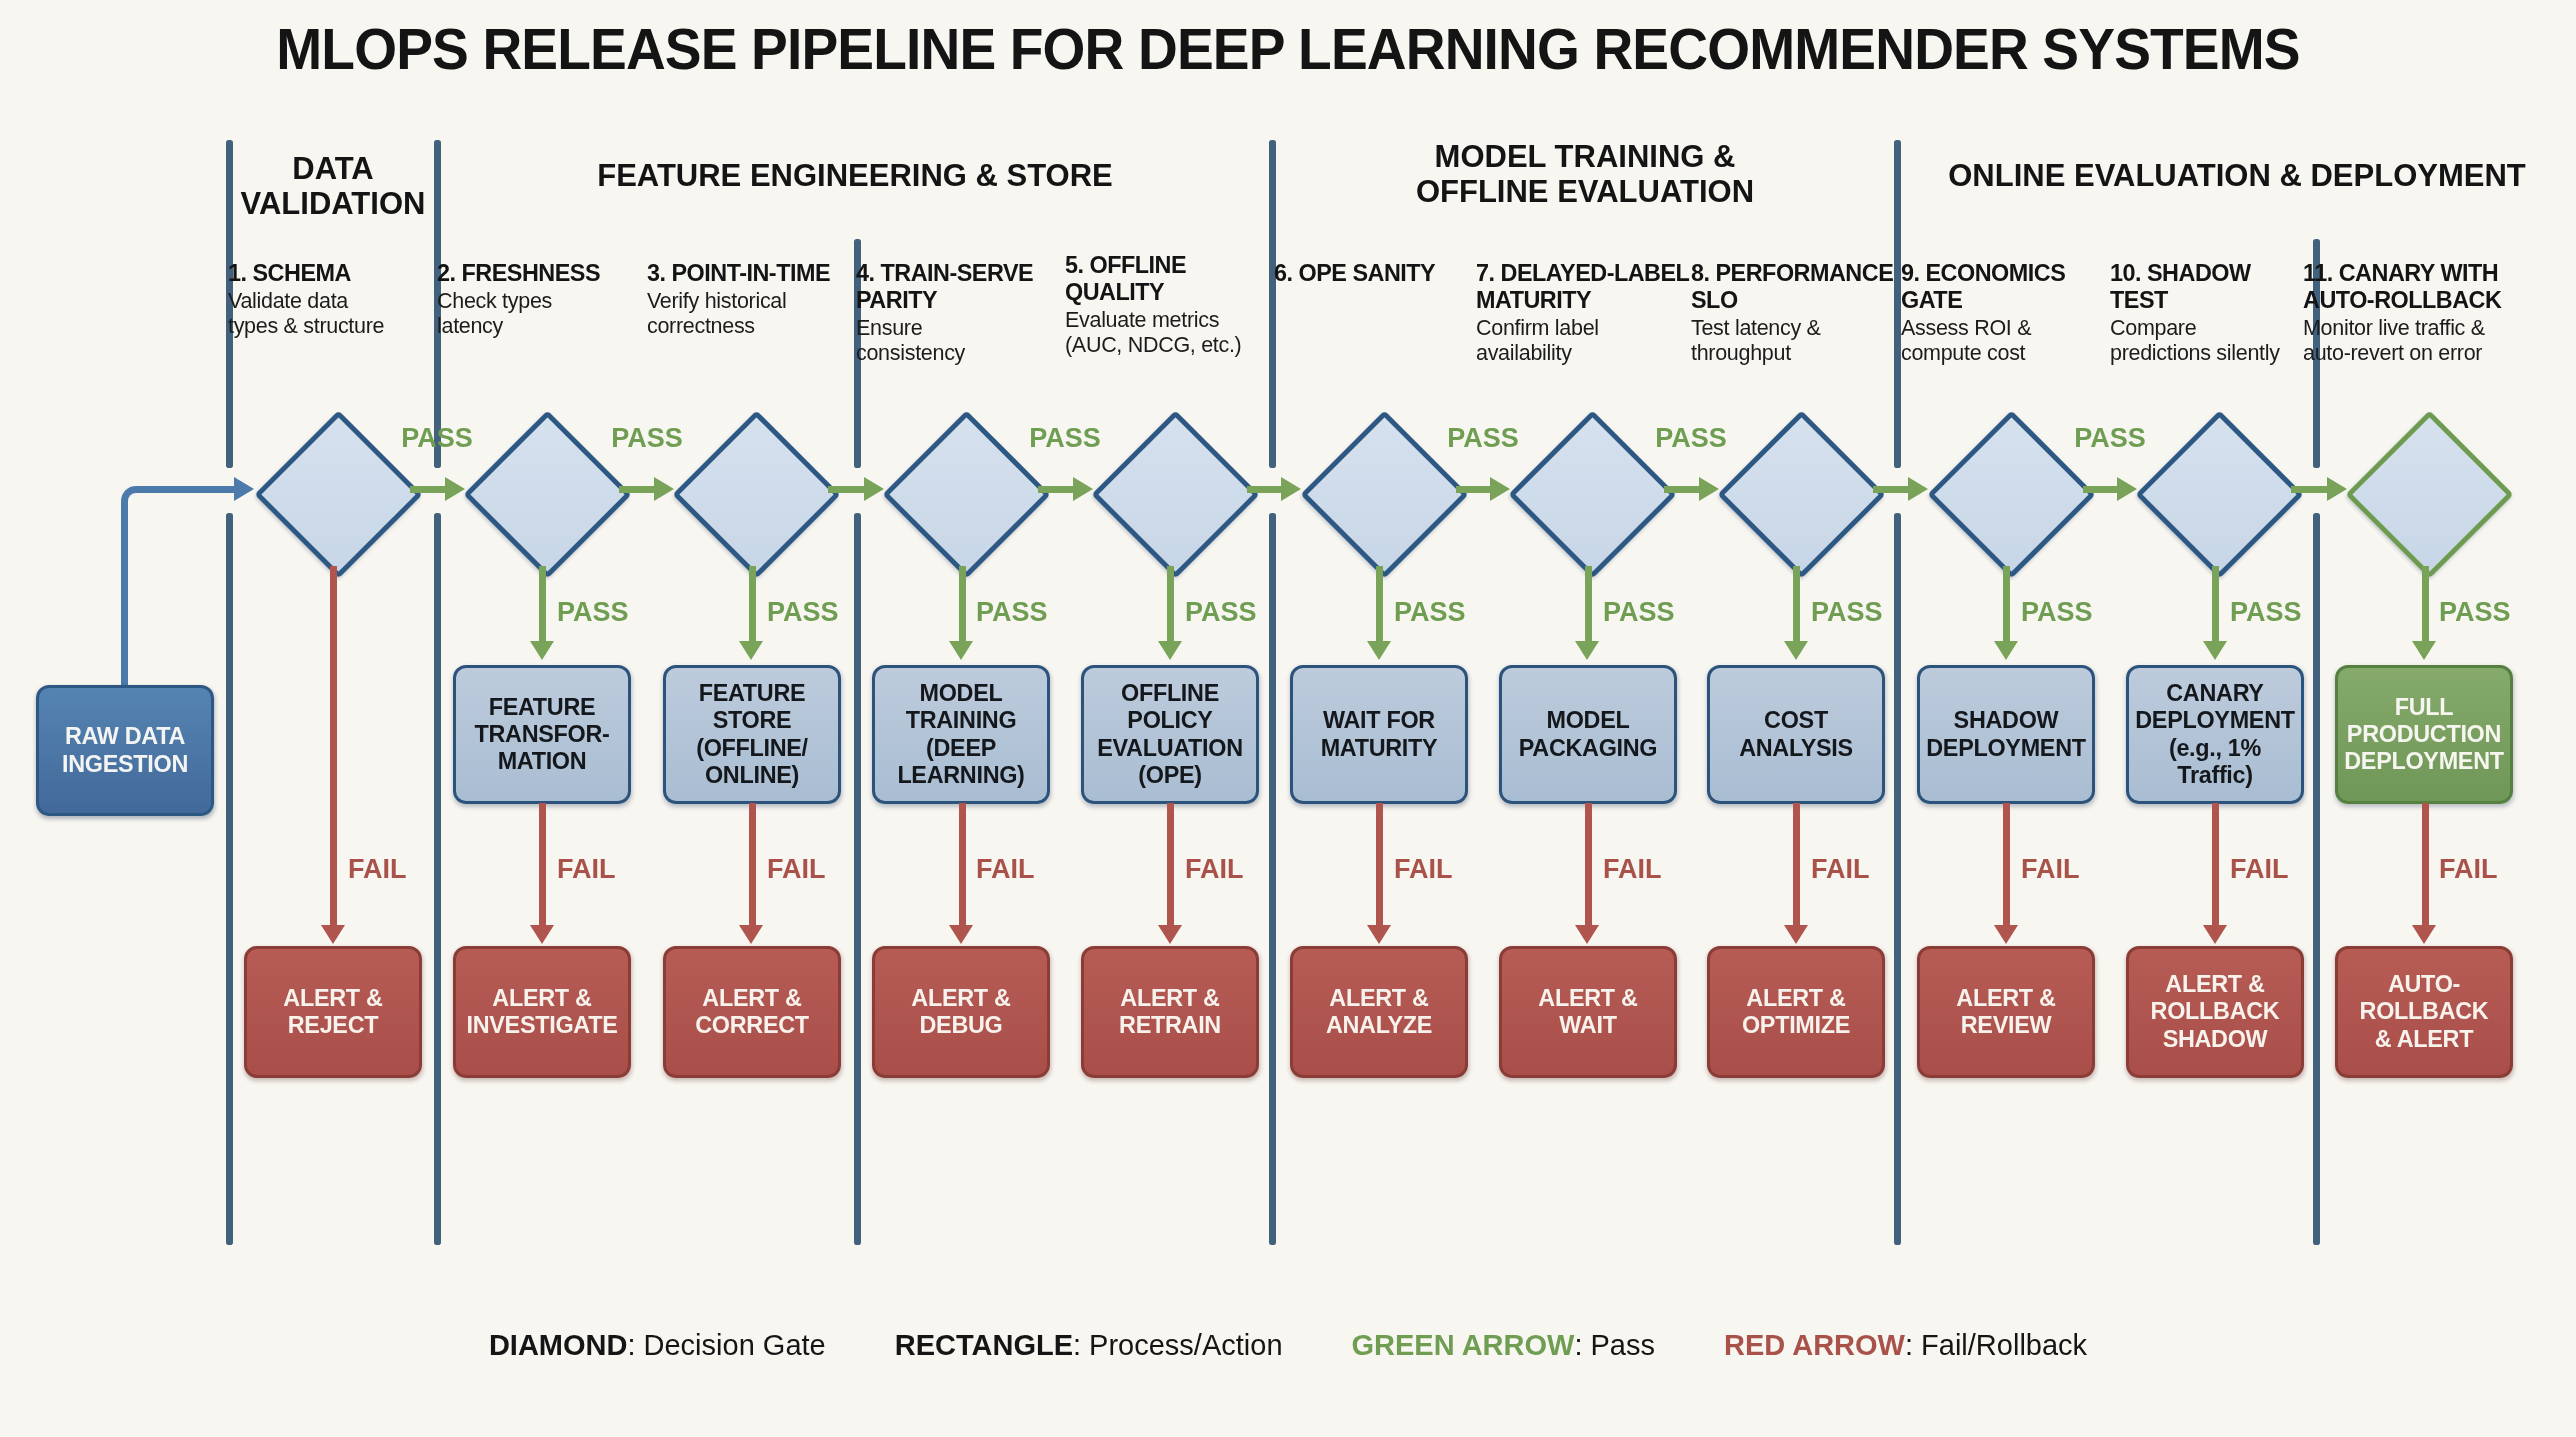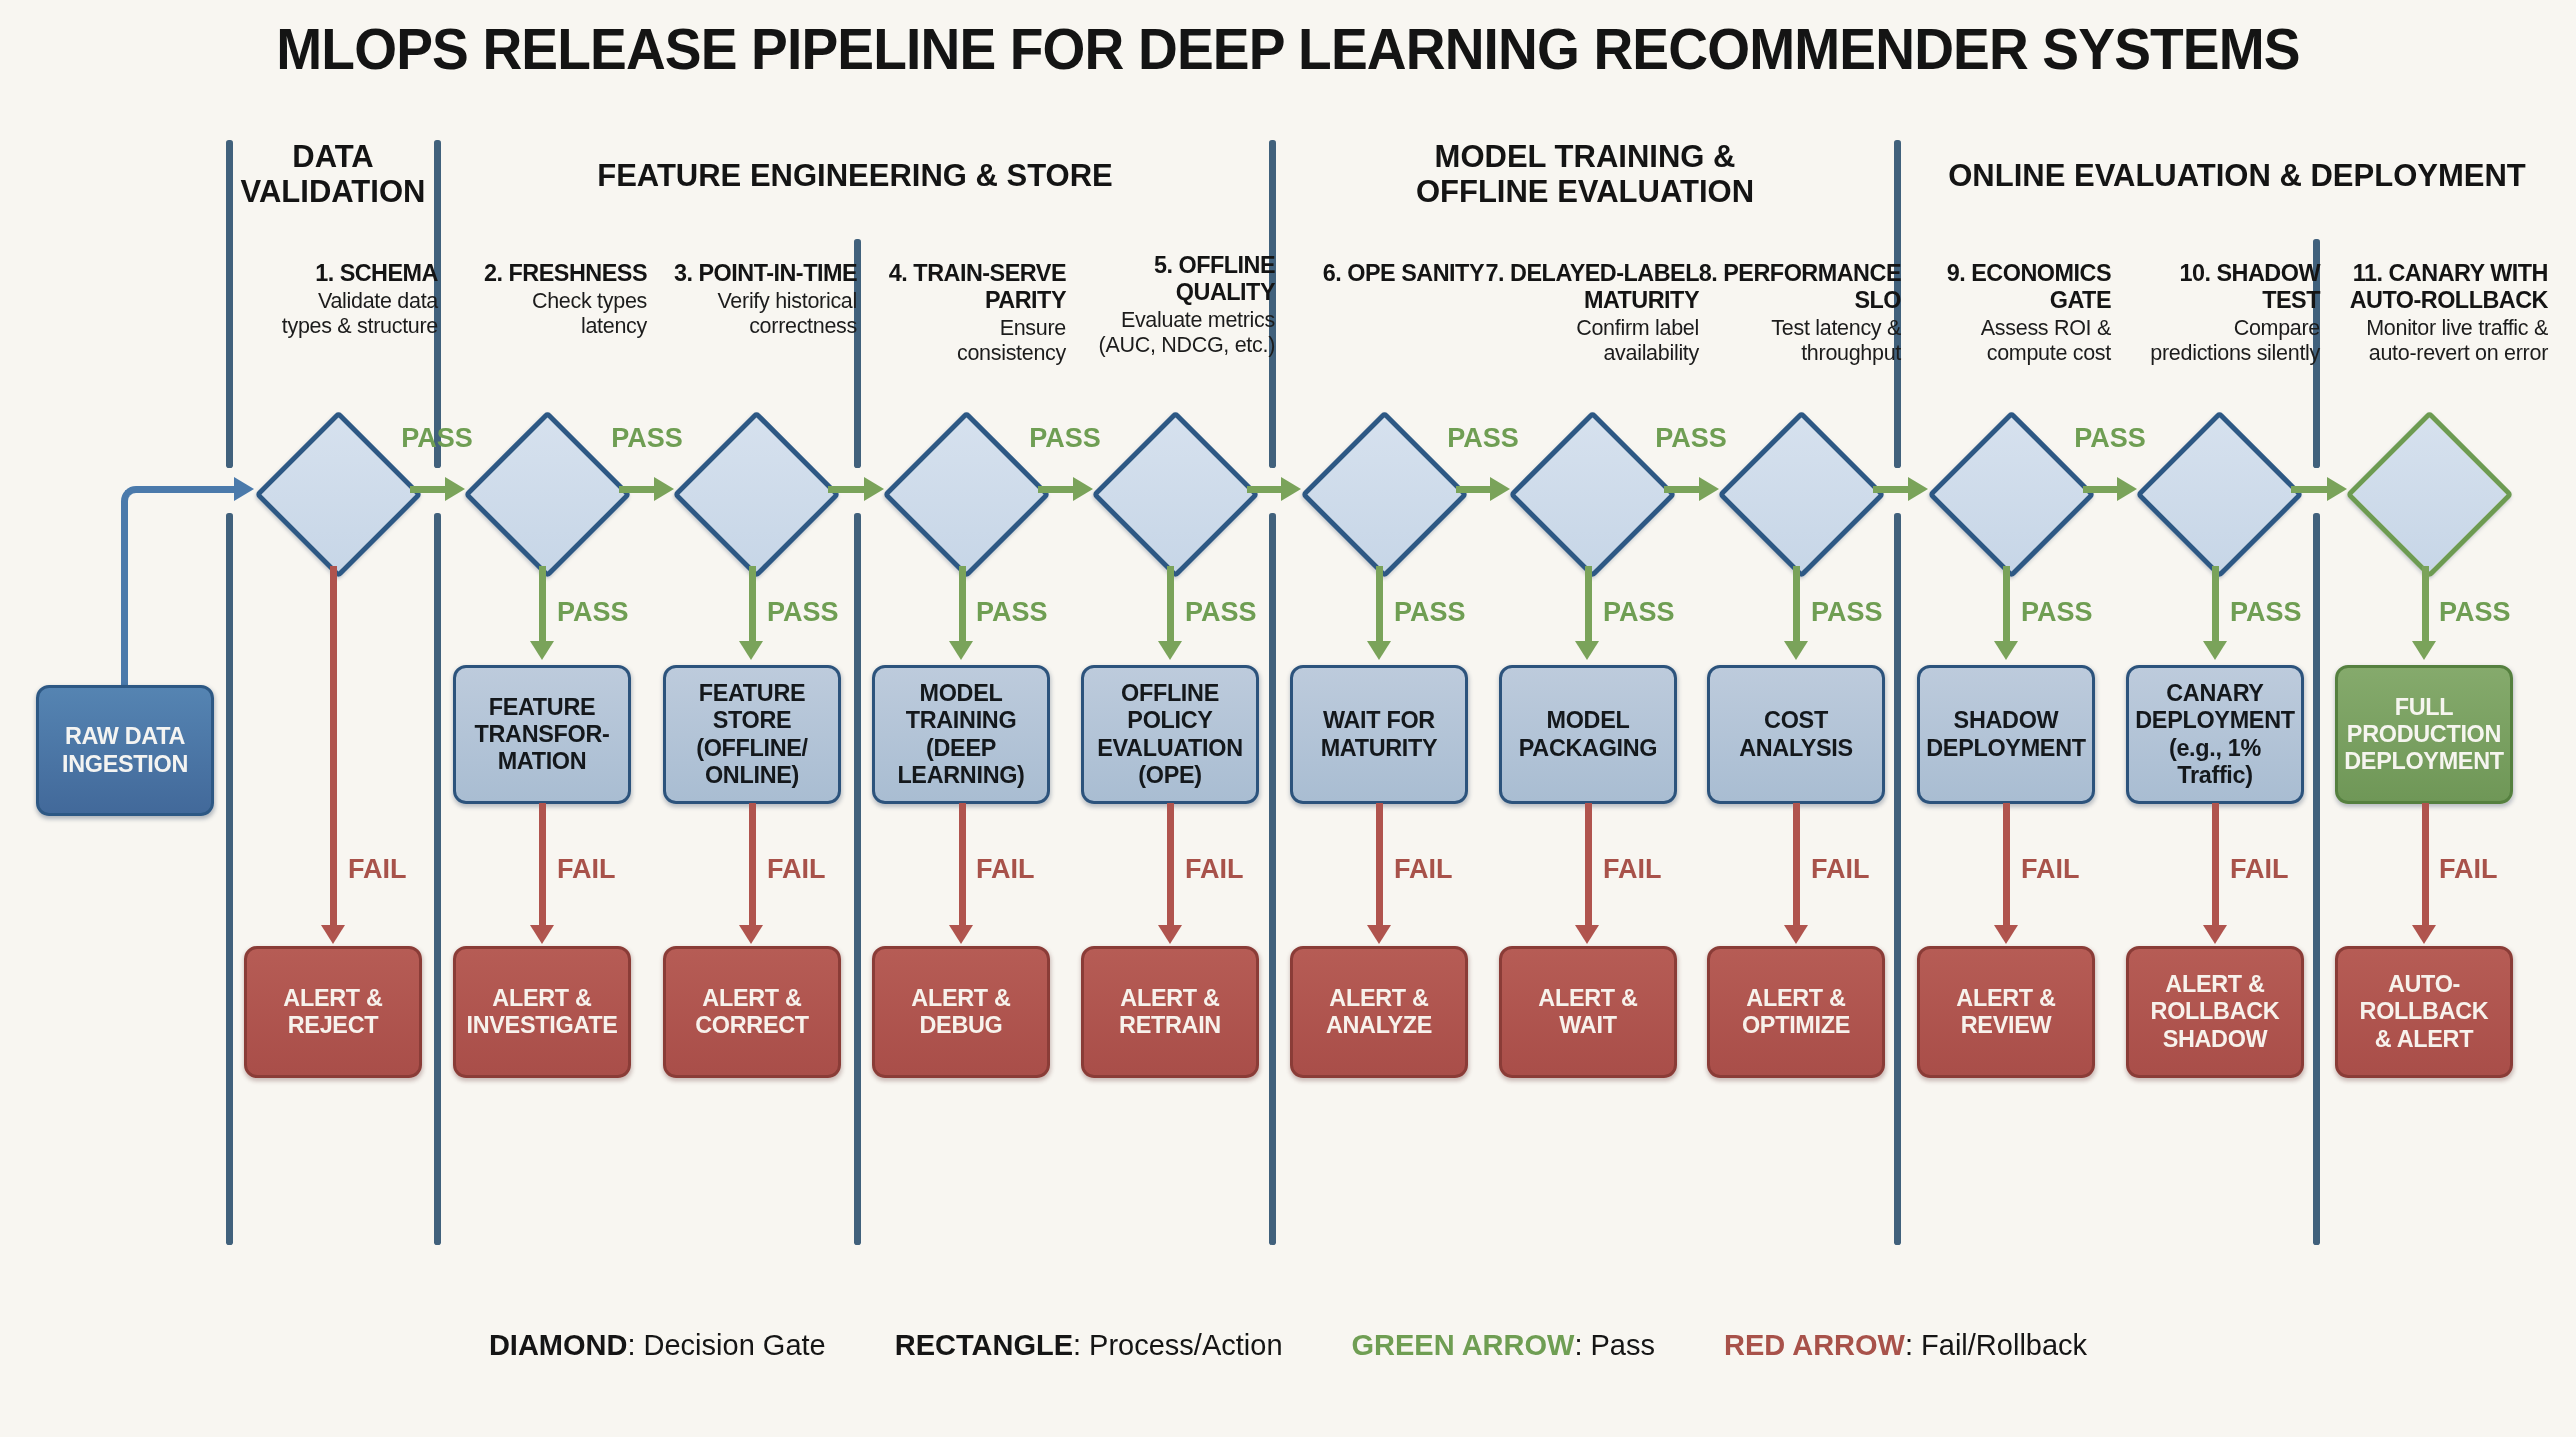--- a/index.html
+++ b/index.html
@@ -18,21 +18,21 @@
     white-space:nowrap;
   }
   
   .divider{width:6.6px;background:#41617c;border-radius:2.8px;}
   
   .section-header{
     font-size:31px;font-weight:800;color:#141414;text-align:center;
     line-height:1.12;white-space:pre-line;
   }
   
-  .gate-label{width:210px;text-align:right;}
+  .gate-label{width:210px;text-align:left;}
   .gate-title{font-size:23.4px;font-weight:800;letter-spacing:-0.5px;line-height:1.14;white-space:pre-line;color:#141414;}
   .gate-desc{font-size:21.5px;letter-spacing:-0.3px;line-height:1.14;white-space:pre-line;color:#1c1c1c;margin-top:2.8px;}
   
   .diamond{
     width:109px;height:109px;transform:rotate(45deg);
     background:linear-gradient(135deg,#d6e1ee 0%,#c7d6e7 100%);
     border:5.6px solid #2d5884;border-radius:4.7px;
     box-shadow:0.9px 1.9px 3.7px rgba(40,60,90,0.25);
   }
   .diamond.green-border{border-color:#6d9b52;}
@@ -107,21 +107,21 @@
   <div class="abs divider" style="left:434px;top:513px;height:732px"></div>
   <div class="abs divider" style="left:854px;top:239px;height:229px"></div>
   <div class="abs divider" style="left:854px;top:513px;height:732px"></div>
   <div class="abs divider" style="left:1269px;top:140px;height:328px"></div>
   <div class="abs divider" style="left:1269px;top:513px;height:732px"></div>
   <div class="abs divider" style="left:1894px;top:140px;height:328px"></div>
   <div class="abs divider" style="left:1894px;top:513px;height:732px"></div>
   <div class="abs divider" style="left:2313px;top:239px;height:229px"></div>
   <div class="abs divider" style="left:2313px;top:513px;height:732px"></div>
 
-  <div class="abs section-header" style="left:230px;top:140px;width:206px">DATA
+  <div class="abs section-header" style="left:230px;top:152px;width:206px">DATA
 VALIDATION</div>
   <div class="abs section-header" style="left:565px;top:159px;width:580px">FEATURE ENGINEERING &amp; STORE</div>
   <div class="abs section-header" style="left:1379px;top:140px;width:412px">MODEL TRAINING &amp;
 OFFLINE EVALUATION</div>
   <div class="abs section-header" style="left:1928px;top:159px;width:618px">ONLINE EVALUATION &amp; DEPLOYMENT</div>
 
   <div class="abs gate-label" style="left:228px;top:260px">
     <div class="gate-title">1. SCHEMA</div>
     <div class="gate-desc">Validate data
 types &amp; structure</div>

